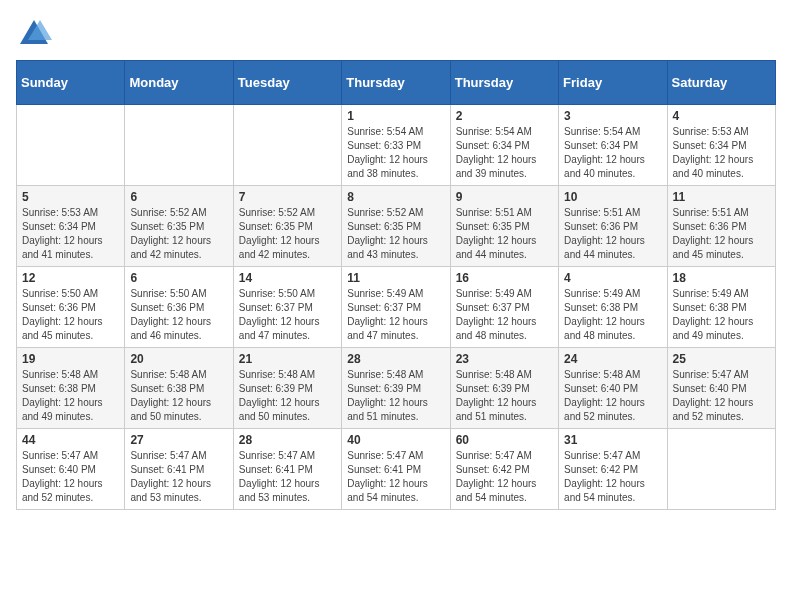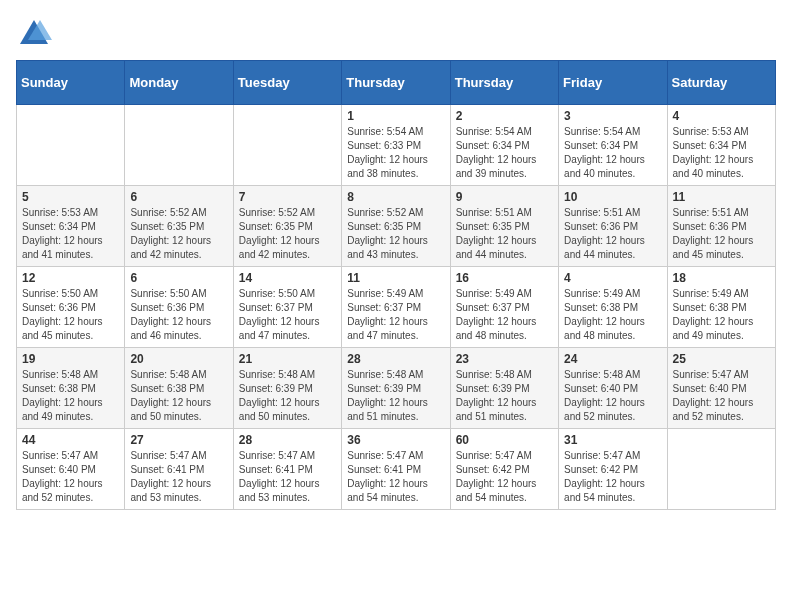--- a/index.html
+++ b/index.html
@@ -298,21 +298,21 @@
 Sunset: 6:41 PM
 Daylight: 12 hours and 53 minutes.</div>
         </td>
         <td>
           <span class="day-number">28</span>
           <div class="day-info" style="white-space: pre-line;">Sunrise: 5:47 AM
 Sunset: 6:41 PM
 Daylight: 12 hours and 53 minutes.</div>
         </td>
         <td>
-          <span class="day-number">36</span>
+          <span class="day-number">40</span>
           <div class="day-info" style="white-space: pre-line;">Sunrise: 5:47 AM
 Sunset: 6:41 PM
 Daylight: 12 hours and 54 minutes.</div>
         </td>
         <td>
           <span class="day-number">60</span>
           <div class="day-info" style="white-space: pre-line;">Sunrise: 5:47 AM
 Sunset: 6:42 PM
 Daylight: 12 hours and 54 minutes.</div>
         </td>

